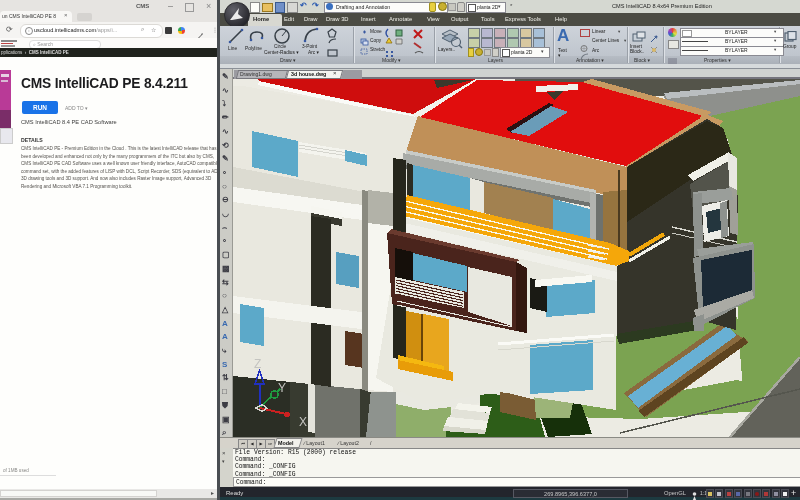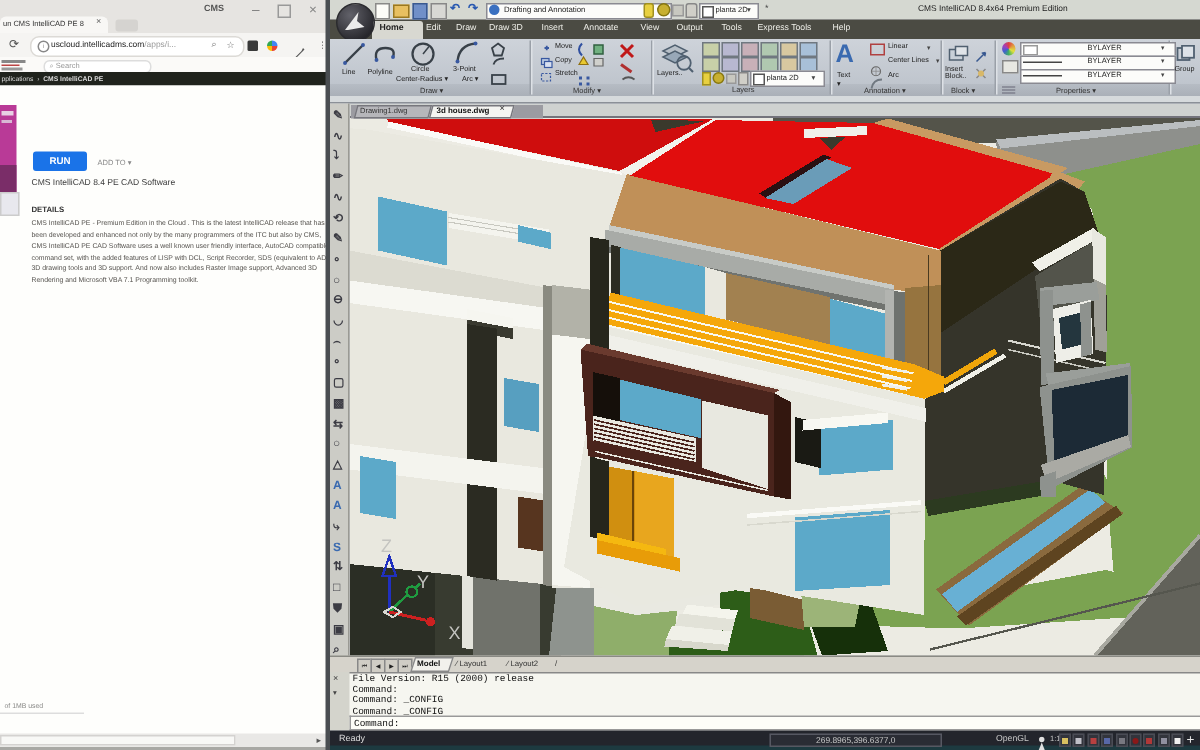--- a/index.html
+++ b/index.html
@@ -42,20 +42,21 @@
   <div class="abs" style="left:29px;top:40px;width:70px;height:7px;background:#fff;border:1px solid #ddd;border-radius:4px;"></div>
   <div class="abs" style="left:33px;top:40.5px;font-size:5px;color:#999;">⌕ Search</div>
   <div class="abs" style="left:0;top:48px;width:220px;height:9px;background:#20231d;"></div>
   <div class="abs" style="left:1px;top:50px;font-size:4.5px;color:#ddd;white-space:nowrap;">pplications&nbsp;&nbsp;›&nbsp;&nbsp;<b>CMS IntelliCAD PE</b></div>
   <div class="abs" style="left:0;top:57px;width:220px;height:432px;background:#fefefc;"></div>
   <div class="abs" style="left:0;top:70px;width:11px;height:58px;background:#b93a97;"></div>
   <div class="abs" style="left:1px;top:74px;width:8px;height:3px;background:#e8d0e4;"></div>
   <div class="abs" style="left:1px;top:80px;width:7px;height:2px;background:#d8b8d4;"></div>
   <div class="abs" style="left:0;top:110px;width:11px;height:18px;background:#7a2d68;"></div>
   <div class="abs" style="left:0;top:128px;width:11px;height:14px;background:#e8e8ee;border:1px solid #ccc;"></div>
+  <div class="abs" style="left:21px;top:76px;width:198px;font-size:13.8px;font-weight:bold;color:#1c1c1e;letter-spacing:-0.2px;white-space:nowrap;">CMS IntelliCAD PE 8.4.211</div>
   <div class="abs" style="left:22px;top:101px;width:36px;height:13px;background:#1a73e8;border-radius:2px;color:#fff;font-size:6.5px;font-weight:bold;text-align:center;line-height:13px;">RUN</div>
   <div class="abs" style="left:65px;top:105px;font-size:5px;color:#888;">ADD TO ▾</div>
   <div class="abs" style="left:21px;top:119px;font-size:5.7px;color:#3c3c3c;">CMS IntelliCAD 8.4 PE CAD Software</div>
   <div class="abs" style="left:21px;top:137px;font-size:5.2px;font-weight:bold;color:#333;">DETAILS</div>
   <div class="abs" style="left:21px;top:145px;width:198px;font-size:4.6px;line-height:7.6px;color:#55524e;white-space:nowrap;">
     CMS IntelliCAD PE - Premium Edition in the Cloud . This is the latest IntelliCAD release that has<br>
     been developed and enhanced not only by the many programmers of the ITC but also by CMS,<br>
     CMS IntelliCAD PE CAD Software uses a well known user friendly interface, AutoCAD compatible<br>
     command set, with the added features of LISP with DCL, Script Recorder, SDS (equivalent to AD<br>
     3D drawing tools and 3D support. And now also includes Raster Image support, Advanced 3D<br>

